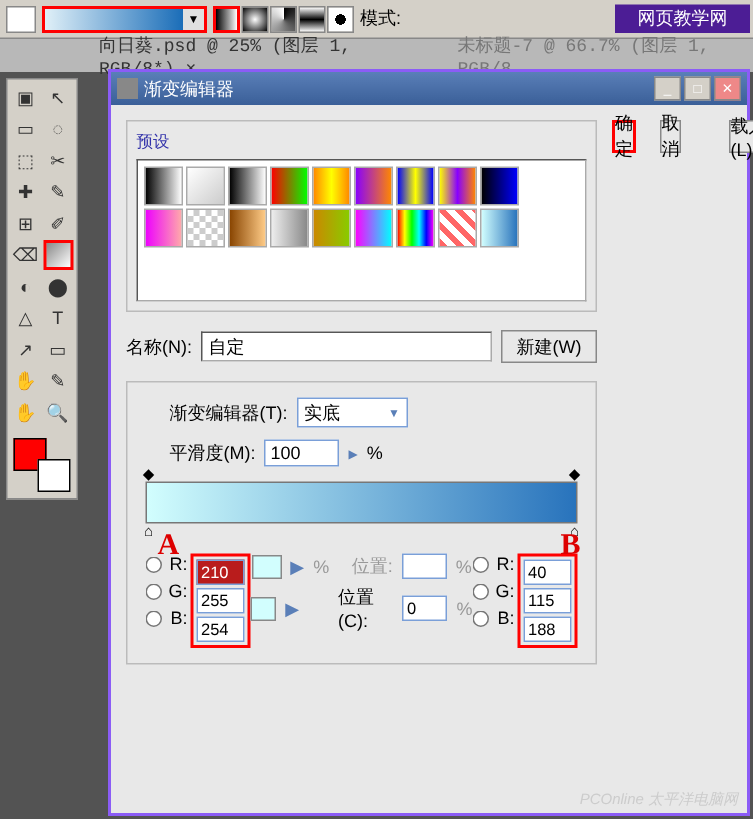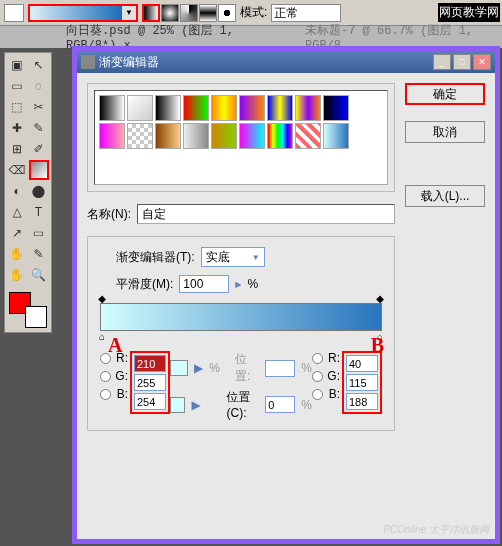--- a/index.html
+++ b/index.html
@@ -9,60 +9,60 @@
 .top-toolbar { background: #d4d0c8; height: 26px; display: flex; align-items: center; padding: 2px 4px; gap: 4px; border-bottom: 1px solid #888; }
 .tool-swatch { width: 20px; height: 18px; border: 1px solid #888; background: #fff; }
 .red-box { border: 2px solid red !important; }
 .gradient-dropdown { width: 110px; height: 18px; border: 2px solid red; display: flex; align-items: center; }
 .gradient-preview { flex: 1; height: 100%; background: linear-gradient(to right, #e0f0f8, #1a6db8); }
 .gradient-arrow { width: 14px; height: 100%; background: #e0e0e0; display: flex; align-items: center; justify-content: center; font-size: 8px; }
 .grad-type-btns { display: flex; gap: 1px; }
 .grad-type-btn { width: 18px; height: 18px; border: 1px solid #888; }
 .mode-label { color: #000; }
 .mode-select { width: 70px; height: 18px; background: #fff; border: 1px solid #888; padding: 0 2px; }
-.webjx { position: absolute; right: 2px; top: 3px; background: #000000; color: #fff; font-size: 9px; padding: 1px 1px; }
+.webjx { position: absolute; right: 2px; top: 3px; background: #4c1d95; color: #fff; font-size: 9px; padding: 1px 15px; }
 
 
 .tabs-bar { background: #b8b8b8; height: 22px; display: flex; align-items: center; padding-left: 60px; gap: 10px; font-size: 11px; }
 .tab { color: #333; padding: 3px 6px; font-family: Liberation Mono, monospace; }
 .tab.inactive { color: #777; }
 
 
 .left-tools { position: absolute; left: 4px; top: 52px; width: 48px; background: #d4d0c8; border: 1px solid #888; display: grid; grid-template-columns: 1fr 1fr; gap: 1px; padding: 2px; }
 .tool-btn { width: 20px; height: 20px; background: #d4d0c8; border: 1px solid transparent; display: flex; align-items: center; justify-content: center; font-size: 12px; color: #333; }
 .color-swatches { grid-column: 1 / 3; height: 40px; position: relative; margin-top: 4px; }
 .fg-color { position: absolute; left: 2px; top: 2px; width: 22px; height: 22px; background: #ff0000; border: 1px solid #000; }
 .bg-color { position: absolute; right: 2px; bottom: 2px; width: 22px; height: 22px; background: #fff; border: 1px solid #000; }
 
 
-.dialog { position: absolute; left: 72px; top: 46px; width: 428px; height: 498px; background: #e8e8e8; border: 5px solid #8b5cf6; }
+.dialog { position: absolute; left: 72px; top: 46px; width: 428px; height: 498px; background: #e8e8e8; border: 2px solid #8b5cf6; }
 .dialog-titlebar { background: linear-gradient(to bottom, #5a7fb8, #3a5f98); height: 22px; display: flex; align-items: center; padding: 0 4px; color: #fff; }
 .dialog-icon { width: 14px; height: 14px; margin-right: 4px; background: #888; }
 .dialog-title { flex: 1; font-size: 12px; }
 .win-btns { display: flex; gap: 2px; }
 .win-btn { width: 18px; height: 16px; background: #d4d0c8; border: 1px solid #888; font-size: 9px; display: flex; align-items: center; justify-content: center; }
 .win-btn.close { background: #e88; }
 
 .dialog-body { padding: 10px; display: flex; gap: 10px; }
 .main-col { flex: 1; }
-.side-col { width: 80px; display: flex; flex-direction: column; gap: 16px; }
+.side-col { width: 80px; display: flex; flex-direction: row; gap: 16px; }
 
 .presets-group { border: 1px solid #bbb; padding: 6px; }
 .presets-label { color: #33a; font-size: 11px; margin-bottom: 4px; }
 .presets-grid { background: #fff; border: 1px inset #aaa; padding: 4px; display: grid; grid-template-columns: repeat(9, 26px); grid-auto-rows: 26px; gap: 2px; height: 95px; overflow: hidden; }
 .preset-sw { border: 1px solid #aaa; }
 
 .dlg-btn { height: 22px; background: #e8e8e8; border: 1px solid #888; display: flex; align-items: center; justify-content: center; cursor: pointer; }
 
 .name-row { display: flex; align-items: center; gap: 6px; margin: 12px 0; }
 .name-input { flex: 1; height: 20px; border: 1px inset #aaa; background: #fff; padding: 0 4px; }
 
 .lower-group { border: 1px solid #bbb; padding: 10px 8px; }
 .field-row { display: flex; align-items: center; gap: 6px; margin-bottom: 8px; padding-left: 20px; }
-.sel { width: 64px; height: 20px; background: #fff; border: 1px solid #7a9fd8; padding: 0 4px; display: flex; align-items: center; justify-content: space-between; }
+.sel { width: 74px; height: 20px; background: #fff; border: 1px solid #7a9fd8; padding: 0 4px; display: flex; align-items: center; justify-content: space-between; }
 .sel-arrow { color: #5a7fb8; font-size: 8px; }
 .num-input { width: 50px; height: 18px; border: 1px solid #7a9fd8; background: #fff; padding: 0 3px; }
 
 .grad-bar-wrap { margin: 10px 4px; position: relative; }
 .grad-bar { height: 28px; border: 1px solid #777; background: linear-gradient(to right, #d2fefe, #2873bc); position: relative; }
 .stop-marker { position: absolute; width: 10px; height: 12px; display: flex; align-items: center; justify-content: center; font-size: 10px; }
 .stop-top { top: -11px; }
 .stop-bot { bottom: -11px; }
 .annotation { position: absolute; font-family: "Comic Sans MS", cursive; font-size: 20px; font-weight: bold; color: #d00; }
 
@@ -93,21 +93,20 @@
     <div class="gradient-arrow">▼</div>
   </div>
   <div class="grad-type-btns">
     <div class="grad-type-btn red-box" style="background:linear-gradient(to right,#000,#fff)"></div>
     <div class="grad-type-btn" style="background:radial-gradient(#fff,#000)"></div>
     <div class="grad-type-btn" style="background:conic-gradient(#000,#fff)"></div>
     <div class="grad-type-btn" style="background:linear-gradient(#fff,#000,#fff)"></div>
     <div class="grad-type-btn" style="background:radial-gradient(#000 30%,#fff 31%)"></div>
   </div>
   <span class="mode-label">模式:</span>
-  <div class="mode-select">正常</div>
   <div class="webjx">
     <span>网页教学网</span>
   </div>
 </div>
 
 <div class="tabs-bar">
   <span class="tab">向日葵.psd @ 25% (图层 1, RGB/8*) ×</span>
   <span class="tab inactive">未标题-7 @ 66.7% (图层 1, RGB/8</span>
 </div>
 
@@ -147,20 +146,21 @@
     <div class="win-btns">
       <div class="win-btn">_</div>
       <div class="win-btn">□</div>
       <div class="win-btn close">✕</div>
     </div>
   </div>
 
   <div class="dialog-body">
     <div class="main-col">
       <div class="presets-group">
+        <div class="presets-label">预设</div>
         <div class="presets-grid" id="presets-grid">
             <div class="preset-sw" style="background: linear-gradient(to right, rgb(0, 0, 0), rgb(255, 255, 255));"></div>
             <div class="preset-sw" style="background: linear-gradient(to right bottom, rgb(255, 255, 255), rgb(204, 204, 204));"></div>
             <div class="preset-sw" style="background: linear-gradient(to right, rgb(0, 0, 0), rgb(255, 255, 255));"></div>
             <div class="preset-sw" style="background: linear-gradient(to right, rgb(255, 0, 0), rgb(0, 255, 0));"></div>
             <div class="preset-sw" style="background: linear-gradient(to right, rgb(255, 136, 0), rgb(255, 255, 0), rgb(255, 136, 0));"></div>
             <div class="preset-sw" style="background: linear-gradient(to right, rgb(136, 0, 255), rgb(255, 136, 0));"></div>
             <div class="preset-sw" style="background: linear-gradient(to right, rgb(0, 0, 255), rgb(255, 255, 0), rgb(0, 0, 255));"></div>
             <div class="preset-sw" style="background: linear-gradient(to right, rgb(255, 255, 0), rgb(136, 0, 255), rgb(255, 136, 0));"></div>
             <div class="preset-sw" style="background: linear-gradient(to right, rgb(0, 0, 0), rgb(0, 0, 255));"></div>
@@ -172,20 +172,21 @@
             <div class="preset-sw" style="background: linear-gradient(to right, rgb(255, 0, 255), rgb(0, 255, 255));"></div>
             <div class="preset-sw" style="background: linear-gradient(to right, rgb(255, 0, 0), rgb(255, 255, 0), rgb(0, 255, 0), rgb(0, 255, 255), rgb(0, 0, 255), rgb(255, 0, 255));"></div>
             <div class="preset-sw" style="background: repeating-linear-gradient(45deg, rgb(255, 102, 102), rgb(255, 102, 102) 4px, rgb(255, 255, 255) 4px, rgb(255, 255, 255) 8px);"></div>
             <div class="preset-sw" style="background: linear-gradient(to right, rgb(210, 254, 254), rgb(40, 115, 188));"></div>
           </div>
       </div>
 
       <div class="name-row">
         <span>名称(N):</span>
         <input class="name-input" value="自定" style="">
+        <div class="dlg-btn" style="width:64px">新建(W)</div>
       </div>
 
       <div class="lower-group">
         <div class="field-row">
           <span>渐变编辑器(T):</span>
           <div class="sel">
             <span>实底</span>
               <span class="sel-arrow">▼</span>
           </div>
         </div>

